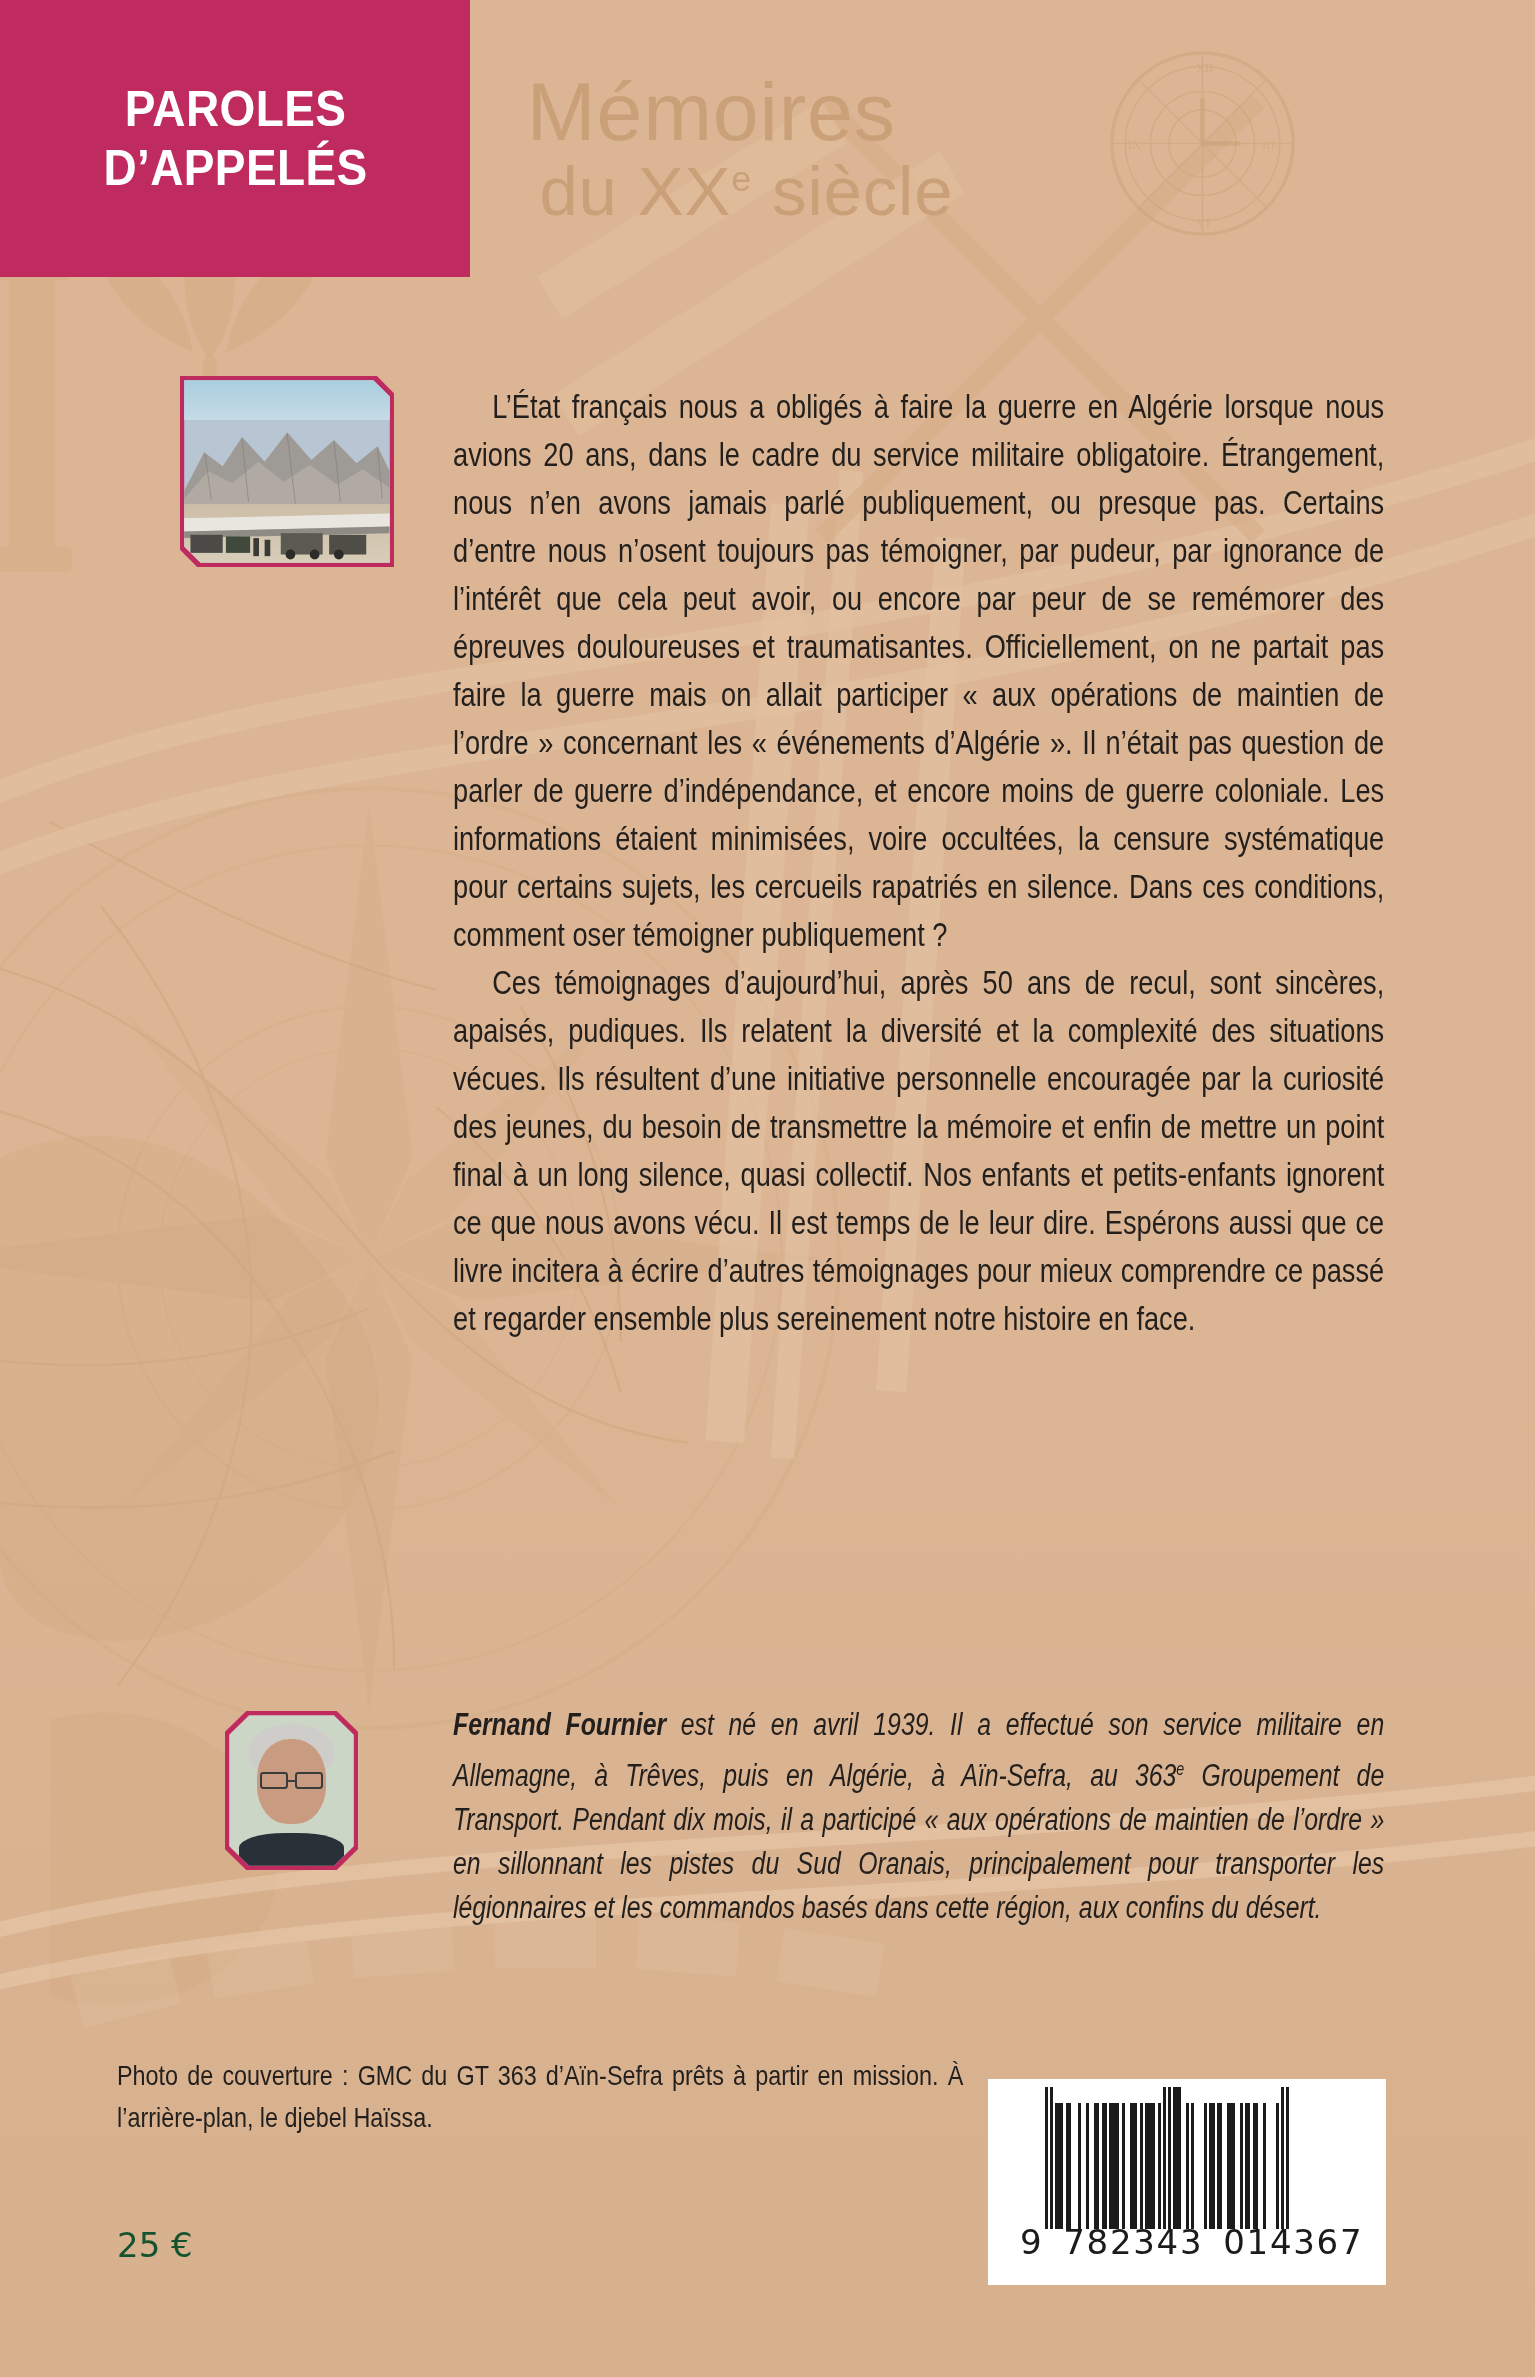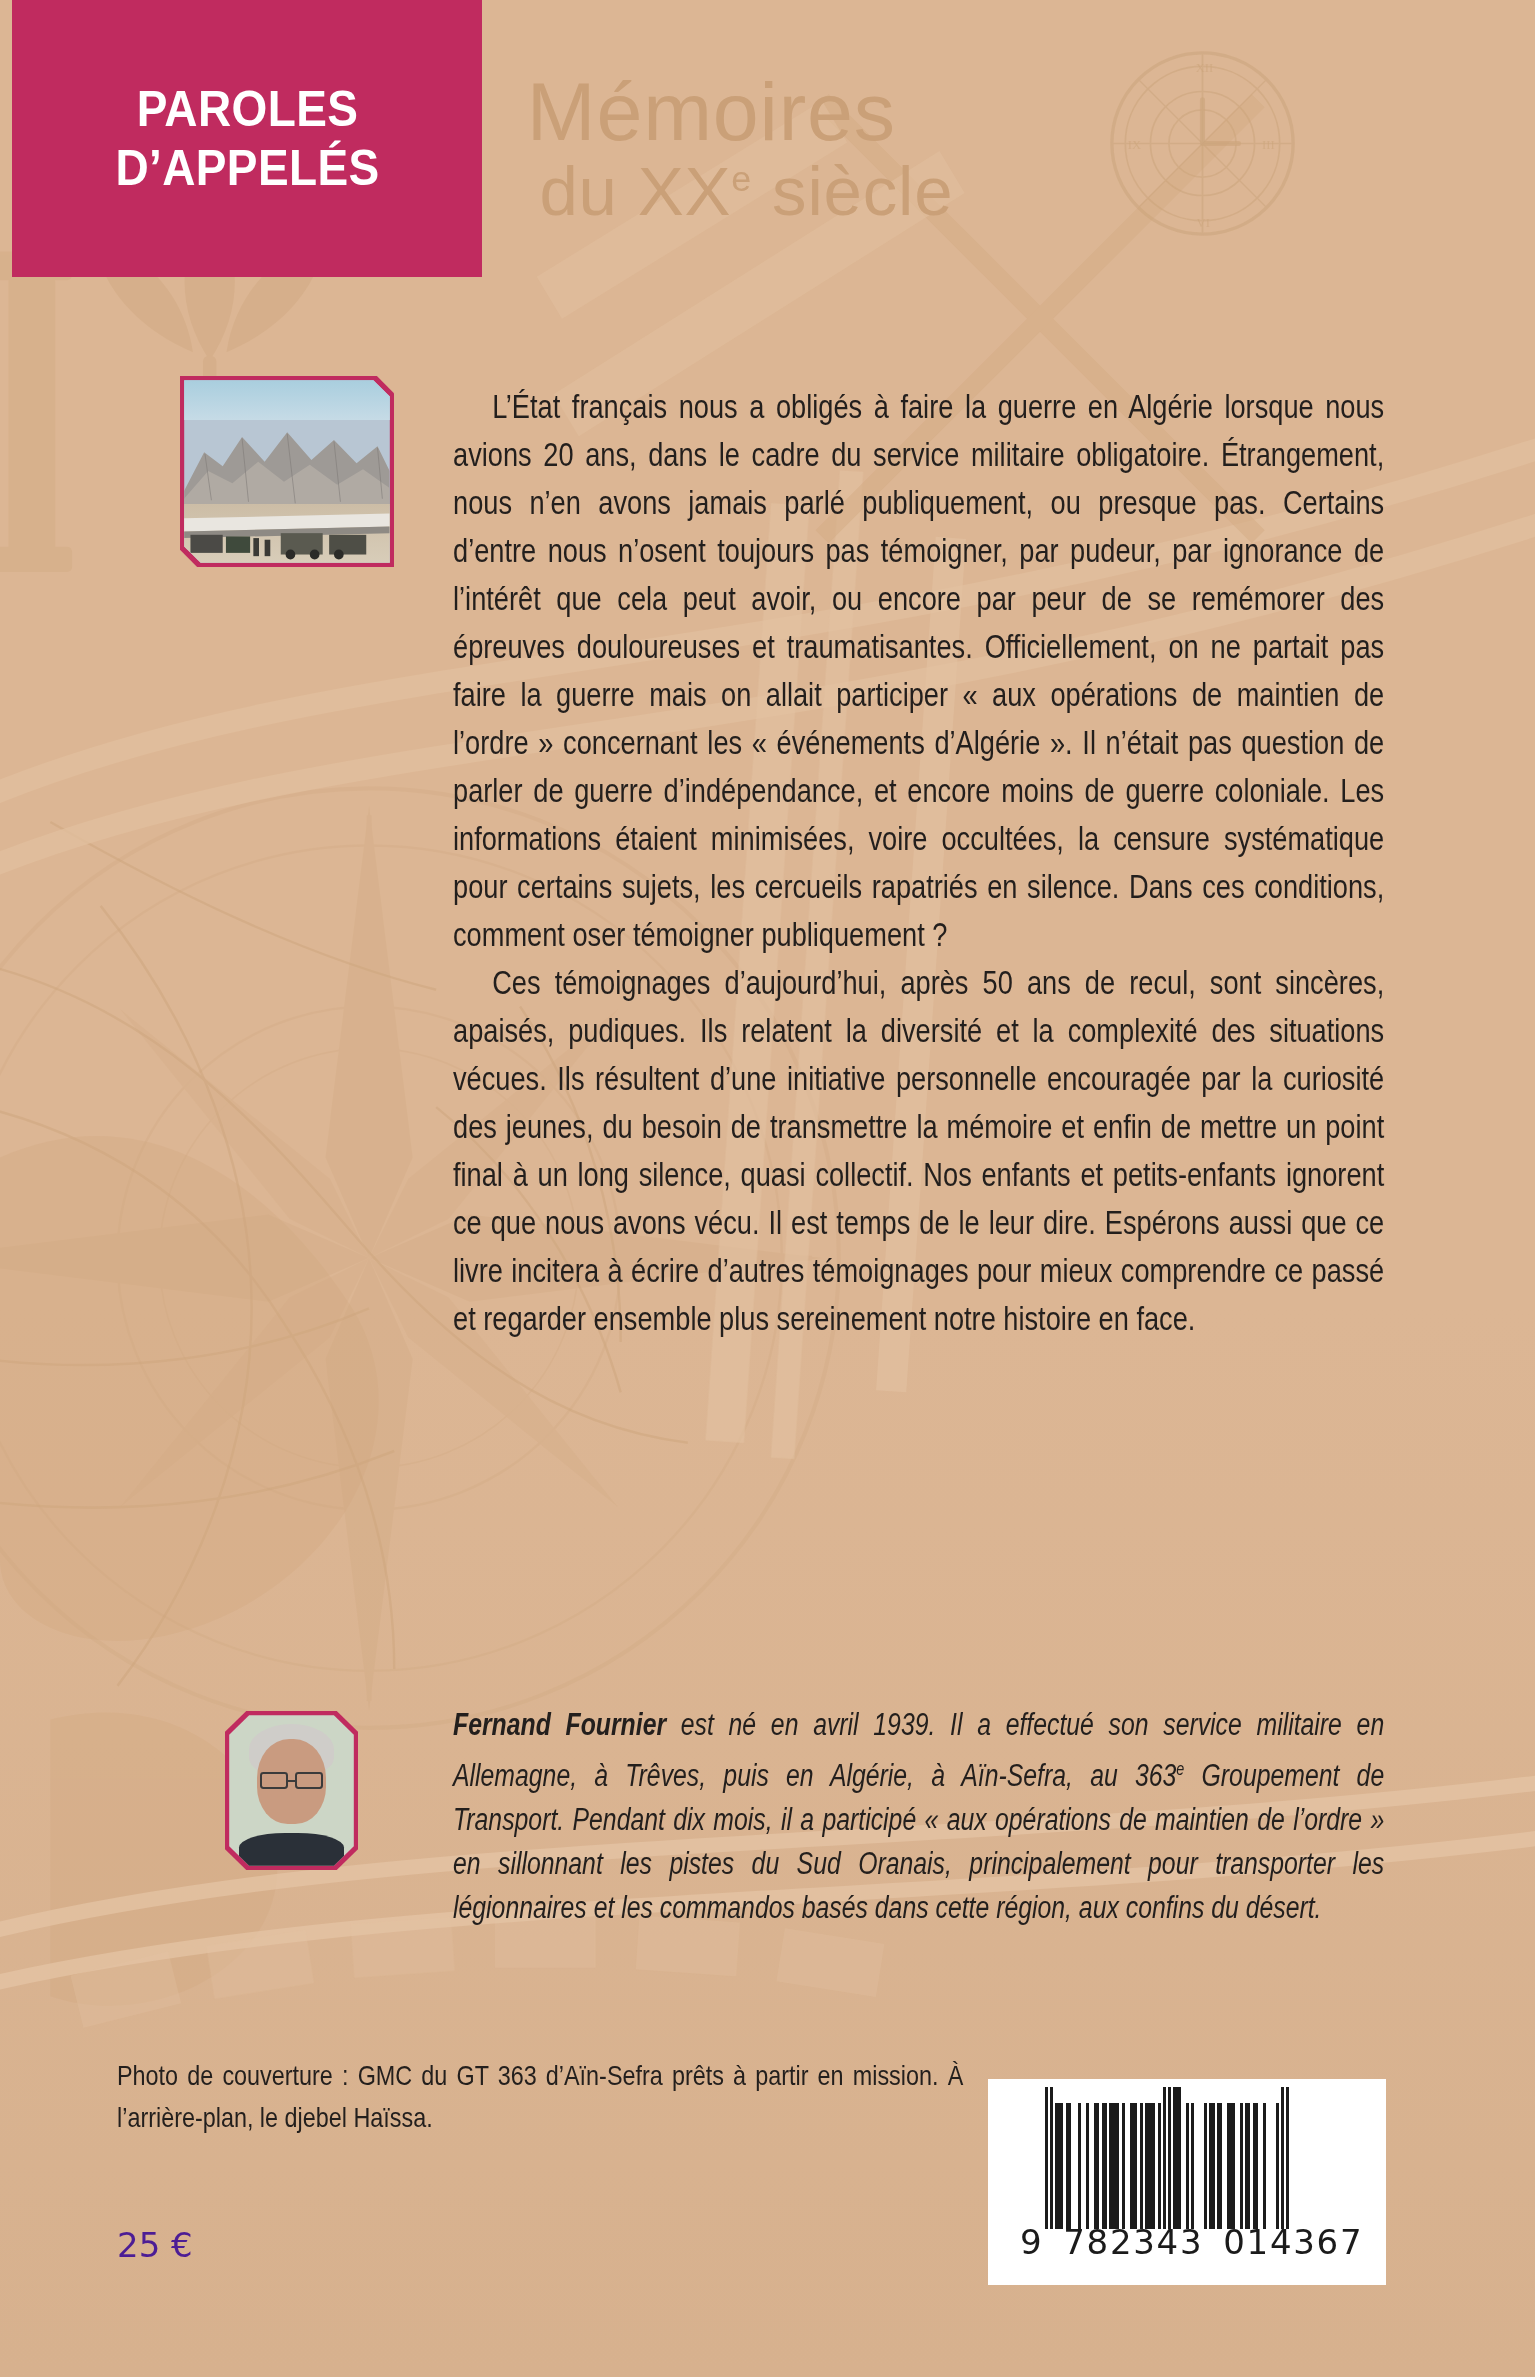--- a/index.html
+++ b/index.html
@@ -17,21 +17,21 @@
     background:#dcb694;
     overflow:hidden;
   }
 
   
   .bg-art { position:absolute; inset:0; pointer-events:none; }
   .bg-art svg { width:100%; height:100%; display:block; }
 
   
   .title-block {
-    position:absolute; left:12px; top:0;
+    position:absolute; left:0; top:0;
     width:470px; height:277px;
     background:#c02b5f;
     display:flex; align-items:center; justify-content:center;
     z-index:6;
   }
   .title-block .t {
     color:#ffffff;
     font-family:"Liberation Sans", sans-serif;
     font-weight:bold;
     font-size:50px;
@@ -154,21 +154,21 @@
   }
   .isbn {
     position:absolute; left:117px; top:2173px; z-index:5;
     font-family:"DejaVu Sans", sans-serif;
     font-size:29px; line-height:52px; color:#231f1d;
     letter-spacing:-0.3px;
   }
   .price {
     position:absolute; left:117px; top:2225px; z-index:5;
     font-family:"DejaVu Sans", sans-serif;
-    font-size:34px; color:#4c1d95;
+    font-size:34px; color:#14532d;
   }
 
   
   .barcode-box {
     position:absolute; left:988px; top:2079px;
     width:398px; height:206px;
     background:#ffffff; z-index:8;
     padding:23.5px 28.5px 6.7px 28.5px;
   }
   .bc-bars { display:flex; align-items:flex-end; height:126px; gap:0; margin-left:28.5px; }

